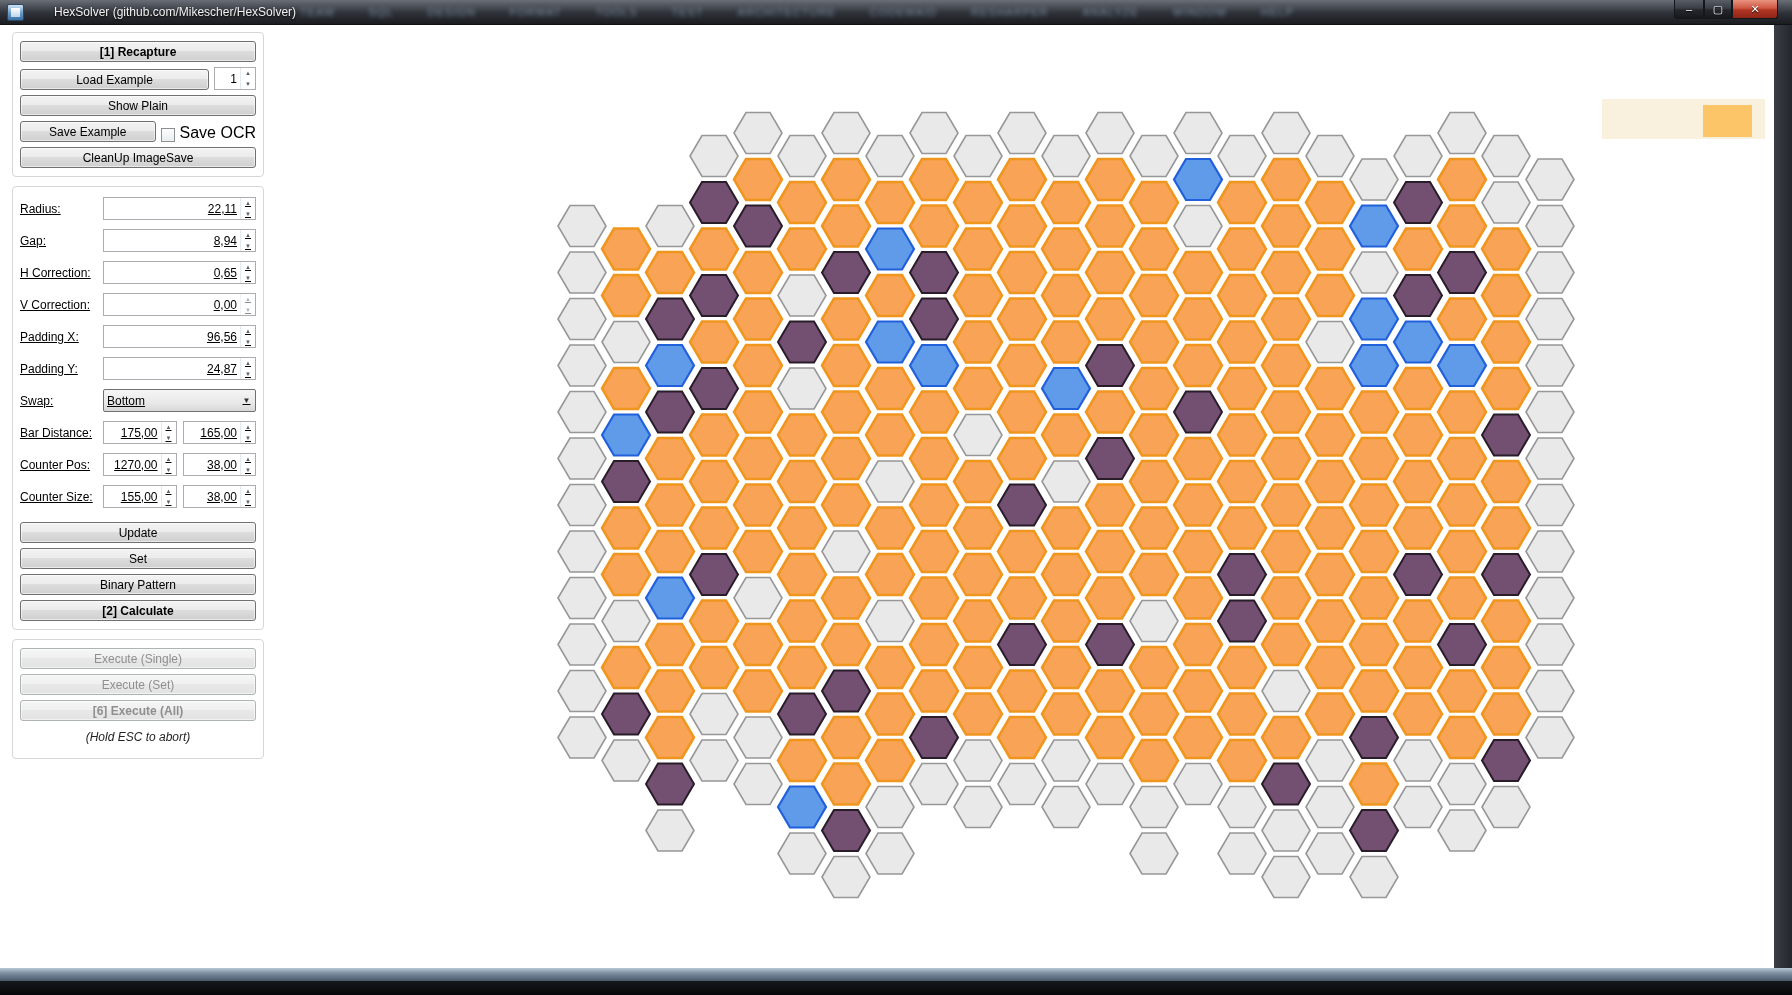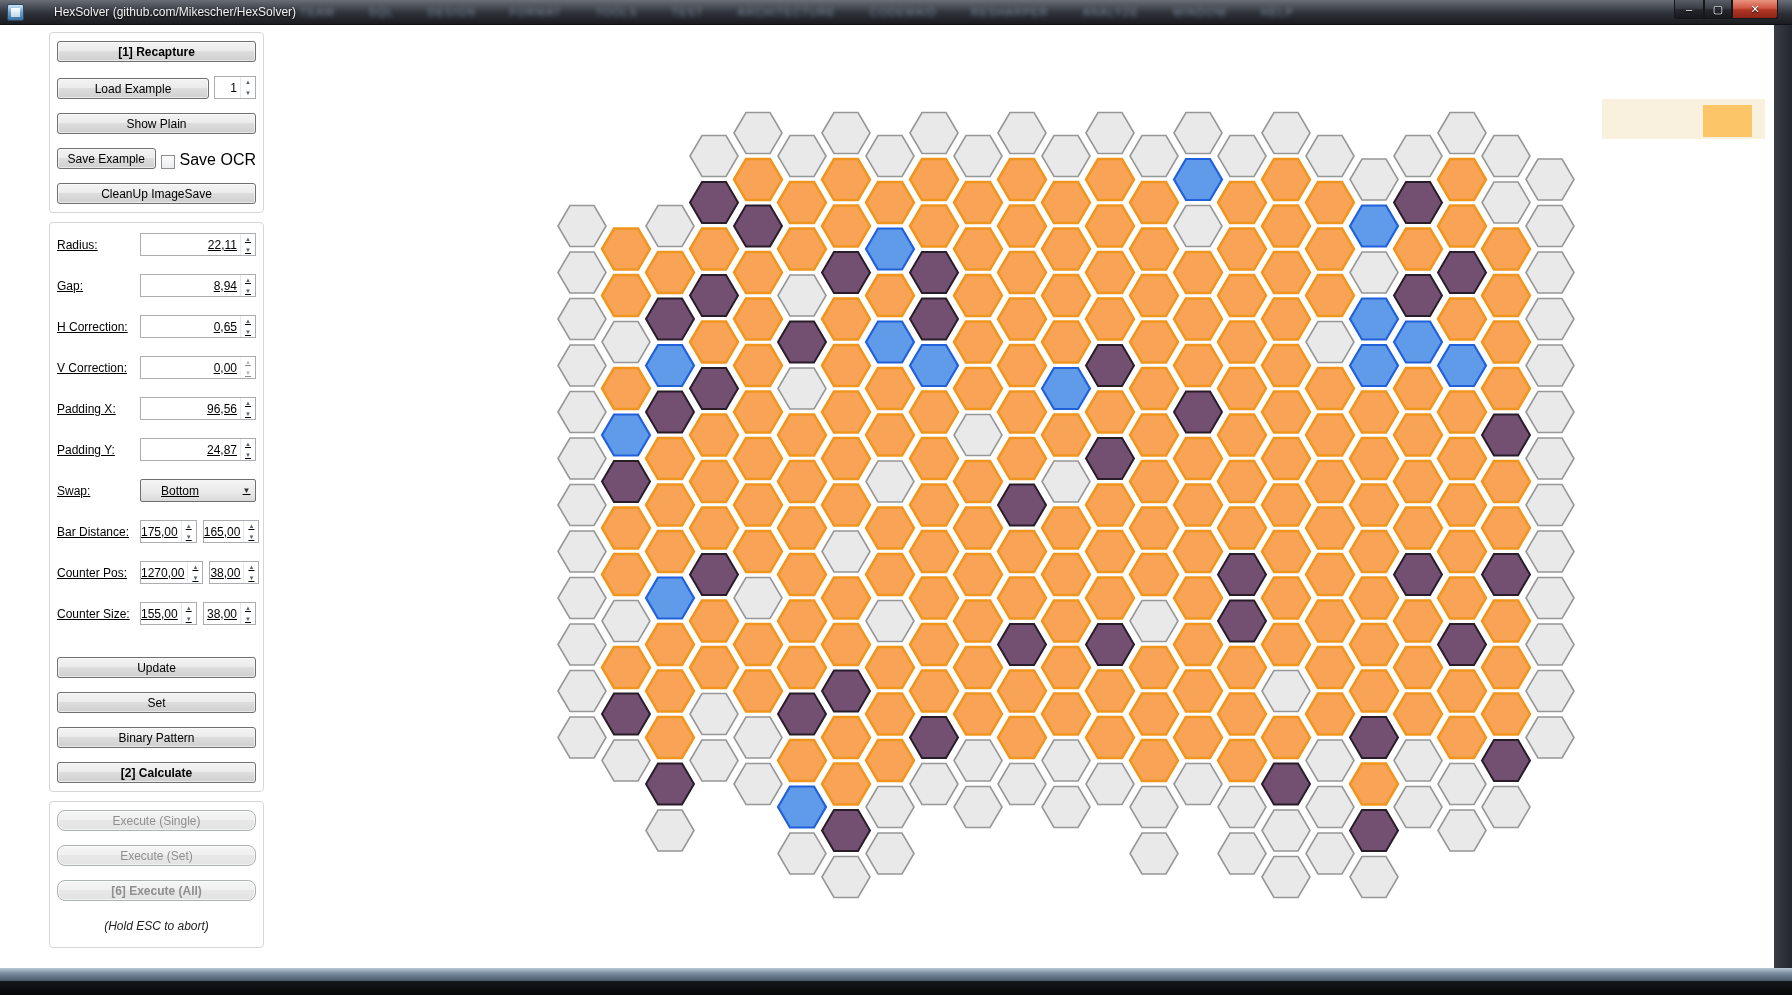--- a/index.html
+++ b/index.html
@@ -34,45 +34,45 @@
     background:linear-gradient(90deg,#3a3e45,#23262b); }
   .bottom-frame { position:absolute; left:0; top:968px; width:1792px; height:13px;
     background:linear-gradient(#b9c8d6 0%, #7c8ea0 40%, #46586a 100%); }
   .taskbar-sliver { position:absolute; left:0; top:981px; width:1792px; height:14px;
     background:linear-gradient(#16181c,#060708); }
 
   
   .sidebar { position:absolute; left:10px; top:7px; width:252px; display:flex;
     flex-direction:column; gap:9px; font-size:12px; }
   .group { border:1px solid #d6d6d6; border-radius:4px; padding:8px 7px;
-    display:flex; flex-direction:column; gap:14px; background:#fff;margin-left:37px; }
+    display:flex; flex-direction:column; gap:5px; background:#fff; }
   .btn { height:21px; border:1px solid #707070; border-radius:3px; color:#000;
     display:flex; align-items:center; justify-content:center; font-size:12px; cursor:default;
     background:linear-gradient(#f3f3f3 0%,#ebebeb 49%,#dddddd 50%,#cfcfcf 100%);
     box-shadow:inset 0 0 0 1px rgba(255,255,255,.55); }
   .btn.bold { font-weight:bold; }
   .btn.focused { background:linear-gradient(#eaf6fd 0%,#d9f0fc 49%,#bee6fd 50%,#a7d9f5 100%);
     border-color:#2a8dd4; outline:1px dashed #2a8dd4; outline-offset:-4px; }
   .btn.disabled { color:#8f8f8f; border-color:#aeb3b6;
-    background:linear-gradient(#f5f5f5 0%,#f0f0f0 49%,#e8e8e8 50%,#e3e3e3 100%);border-radius:8px; }
+    background:linear-gradient(#f5f5f5 0%,#f0f0f0 49%,#e8e8e8 50%,#e3e3e3 100%); }
   .row { display:flex; align-items:flex-end; gap:5px; }
   .row .btn { flex:1; }
   .field-row { display:flex; align-items:center; height:23px; margin:2px 0;text-decoration:underline; }
   .field-label { width:83px; flex:none; font-size:12px; color:#000; }
   .num-wrap { flex:1; display:flex; height:23px; border:1px solid #abadb3; background:#fff; }
   .num-val { flex:1; display:flex; align-items:center; justify-content:flex-end;
     padding-right:3px; font-size:12px; }
   .spin { width:15px; flex:none; display:flex; flex-direction:column; border-left:1px solid #e3e9ef; }
   .spin div { flex:1; display:flex; align-items:center; justify-content:center;
     font-size:6px; color:#55606c; line-height:1; }
   .mini { width:22px; flex:none; }
   .pair-gap { width:6px; flex:none; }
   .combo { flex:1; height:23px; border:1px solid #707070; border-radius:2px;
     background:linear-gradient(#f5f5f5,#e9e9e9 60%,#d8d8d8); display:flex; align-items:center; }
-  .combo .cval { flex:1; padding-left:20px; font-size:12px; }
+  .combo .cval { flex:1; padding-left:3px; font-size:12px; }
   .combo .carr { width:17px; font-size:8px; color:#333; text-align:center; }
   .checkbox { width:14px; height:14px; border:1px solid #8e8f8f; background:linear-gradient(#fcfcfc,#eaeef1); flex:none; }
   .chk-label { font-size:16px; }
   .esc-hint { text-align:center; font-style:italic; font-size:12px; color:#222; padding:4px 0 6px; }
   .hint-small { width:24px; flex:none; }
 
   
   #board-svg { position:absolute; left:0; top:25px; }
   .counter-widget { position:absolute; left:1600px; top:74px; width:163px; height:40px; }
   .counter-fill { position:absolute; }

